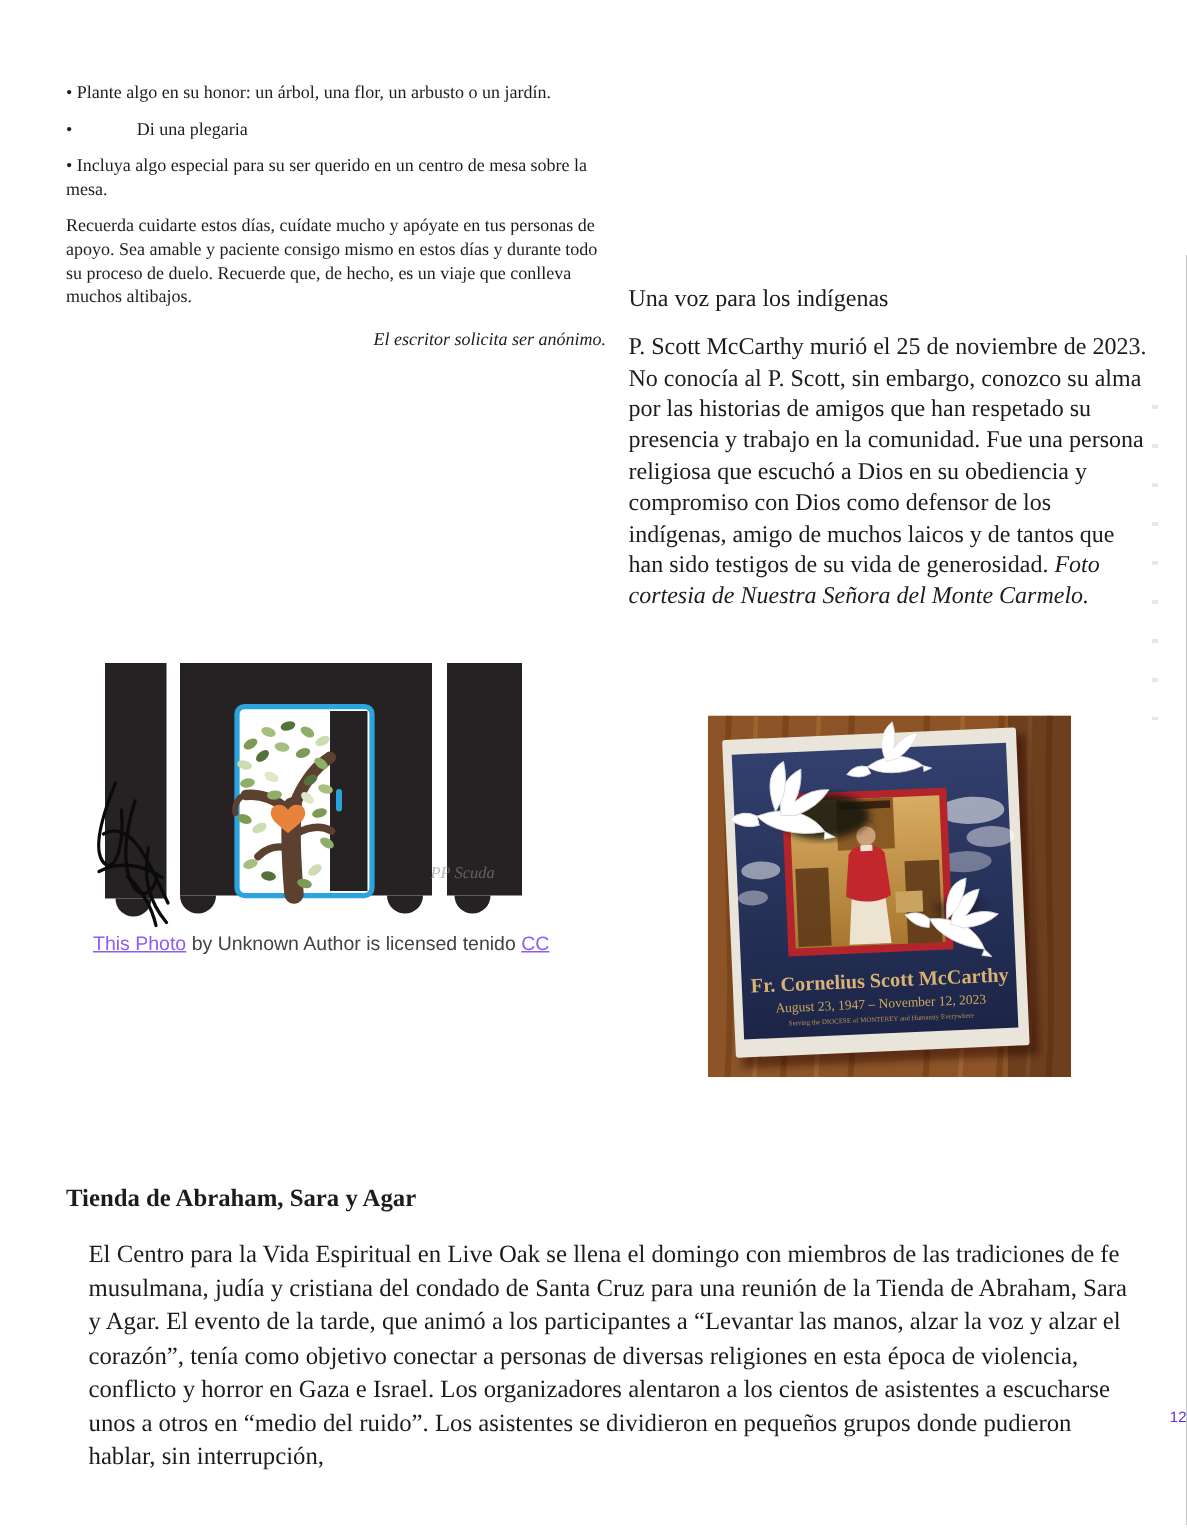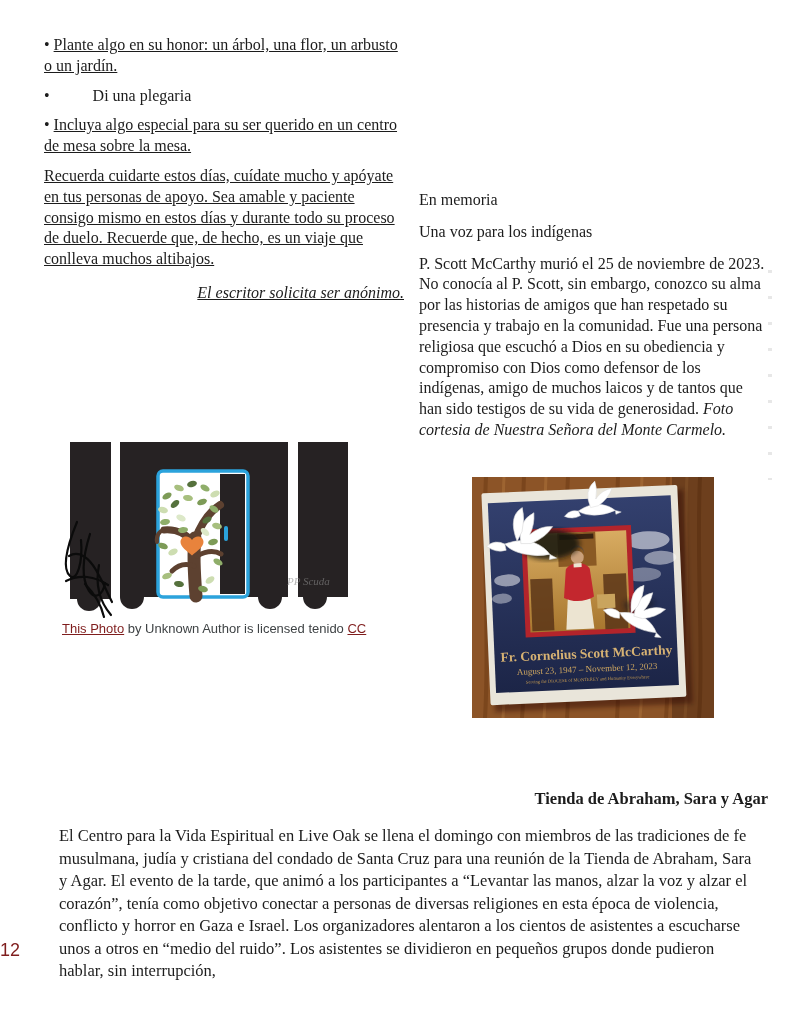--- a/index.html
+++ b/index.html
@@ -7,61 +7,61 @@
     position:relative;
     width:791px;height:1023px;
     background:#ffffff;
     margin:0 auto;
     overflow:hidden;
     font-family:"Liberation Serif","DejaVu Serif",serif;
     color:#1c1c1c;
   }
   
   .left-col{
-    position:absolute;left:44px;top:35px;width:360px;
-    font-size:16px;line-height:1.3;text-decoration:underline;
+    position:absolute;left:44px;top:54px;width:360px;
+    font-size:12px;line-height:1.3;
   }
   .bullet{margin:0 0 9px 0;}
   .bullet .bchar{display:inline-block;}
   .bullet.indent .btext{margin-left:43px;display:inline-block;}
   .para{margin:0 0 10px 0;}
   .anon-note{
     margin-top:13px;
     text-align:right;
     font-style:italic;
   }
   
   .truck-figure{position:absolute;left:55px;top:434px;width:300px;height:190px;}
   .figure-caption{
     position:absolute;left:62px;top:621px;width:310px;
     font-family:"Liberation Sans","DejaVu Sans",sans-serif;
     font-size:13px;color:#3f4345;
   }
-  .figure-caption a{color:#7f1d1d;text-decoration:underline;cursor:pointer;text-align:right;}
+  .figure-caption a{color:#8b5cf6;text-decoration:underline;cursor:pointer;text-align:right;}
   .program-photo{position:absolute;left:472px;top:477px;width:242px;height:241px;}
   
   .right-col{
     position:absolute;left:419px;top:190px;width:350px;
     font-size:16px;line-height:1.3;
   }
   .right-col .head{margin:0 0 11px 0;}
   .right-col .para{margin:0;}
   .italic{font-style:italic;}
   
   .bottom-section{
     position:absolute;left:44px;top:788px;width:724px;
     font-size:16.5px;line-height:1.36;
   }
   .bottom-title{
-    text-align:right;font-weight:bold;font-size:16.5px;margin:0 0 15px 0;
+    text-align:left;font-weight:bold;font-size:16.5px;margin:0 0 15px 0;
   }
   .bottom-para{margin:15px;}
   .page-number{
     position:absolute;left:0;right:0;top:940px;
-    text-align:left;font-size:18px;color:#7f1d1d;
+    text-align:right;font-size:10px;color:#6d28d9;
     font-family:"Liberation Sans","DejaVu Sans",sans-serif;
   }
   
   .scan-specks{
     position:absolute;left:768px;top:270px;width:4px;height:210px;
     background:repeating-linear-gradient(to bottom,rgba(160,160,160,.25) 0 3px,transparent 3px 26px);
   }
   svg text{font-family:"Liberation Serif","DejaVu Serif",serif;}
 </style>
 </head>
@@ -146,21 +146,20 @@
       <path d="M44,131 C40,151 45,168 56,181"></path>
       <path d="M30,150 C38,158 46,170 49,183"></path>
     </g>
   </svg>
 
   <div class="figure-caption">
     <a>This Photo</a><span> by Unknown Author is licensed tenido </span><a>CC</a>
   </div>
 
   <div class="right-col">
-    <p class="head">En memoria</p>
     <p class="head">Una voz para los indígenas</p>
     <p class="para"><span>P. Scott McCarthy murió el 25 de noviembre de 2023. No conocía al P. Scott, sin embargo, conozco su alma por las historias de amigos que han respetado su presencia y trabajo en la comunidad. Fue una persona religiosa que escuchó a Dios en su obediencia y compromiso con Dios como defensor de los indígenas, amigo de muchos laicos y de tantos que han sido testigos de su vida de generosidad. </span><span class="italic">Foto cortesia de Nuestra Señora del Monte Carmelo.</span></p>
   </div>
 
   <svg class="program-photo" viewBox="0 0 242 241">
     <defs>
       <linearGradient id="navy" x1="0" y1="0" x2="0" y2="1">
         <stop offset="0" stop-color="#33406e"></stop>
         <stop offset="1" stop-color="#1c2547"></stop>
       </linearGradient>

